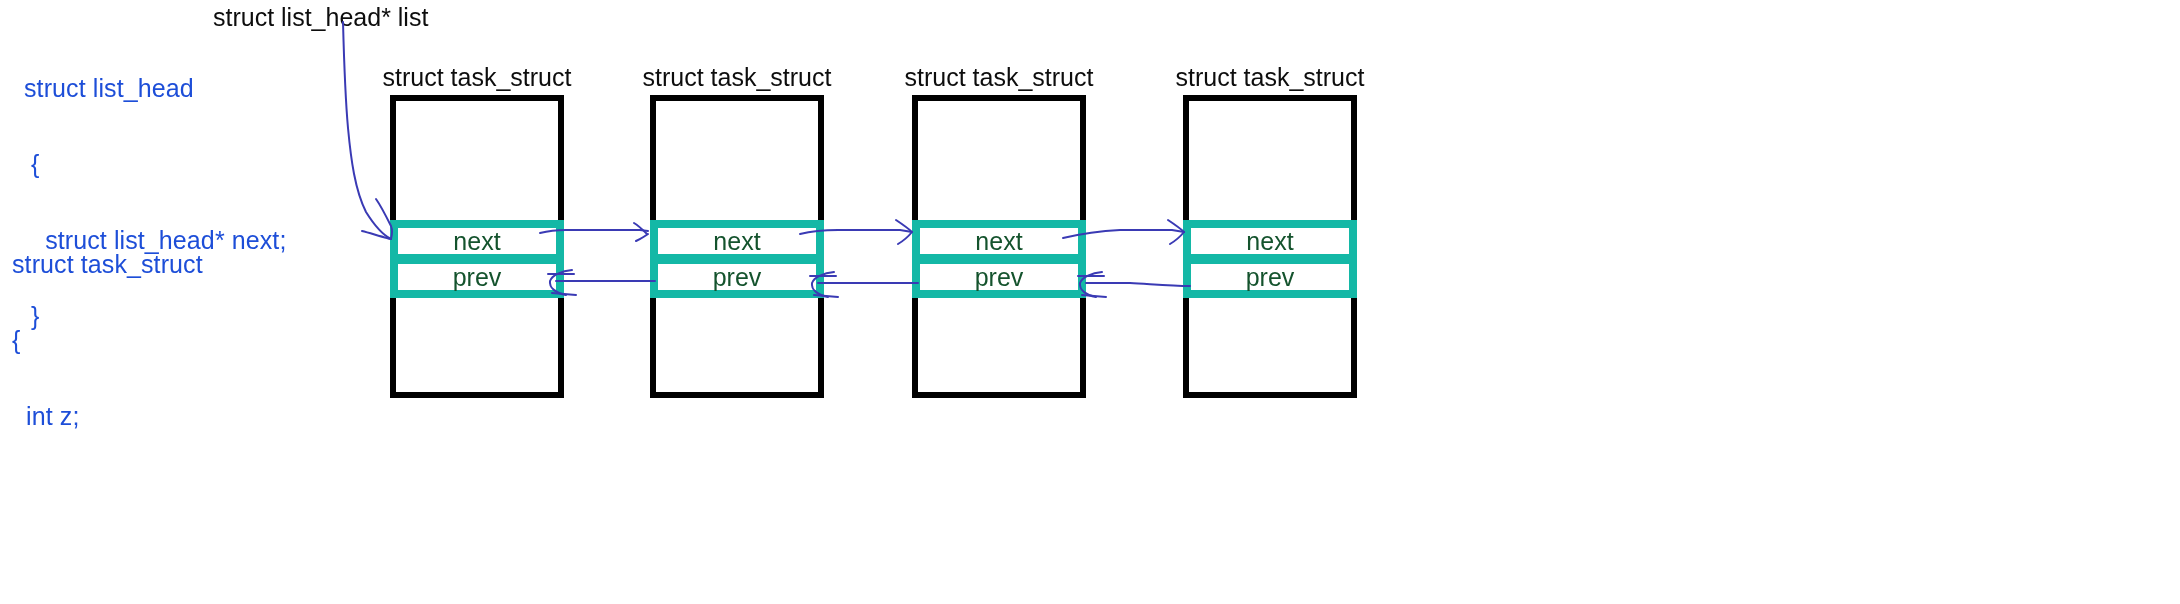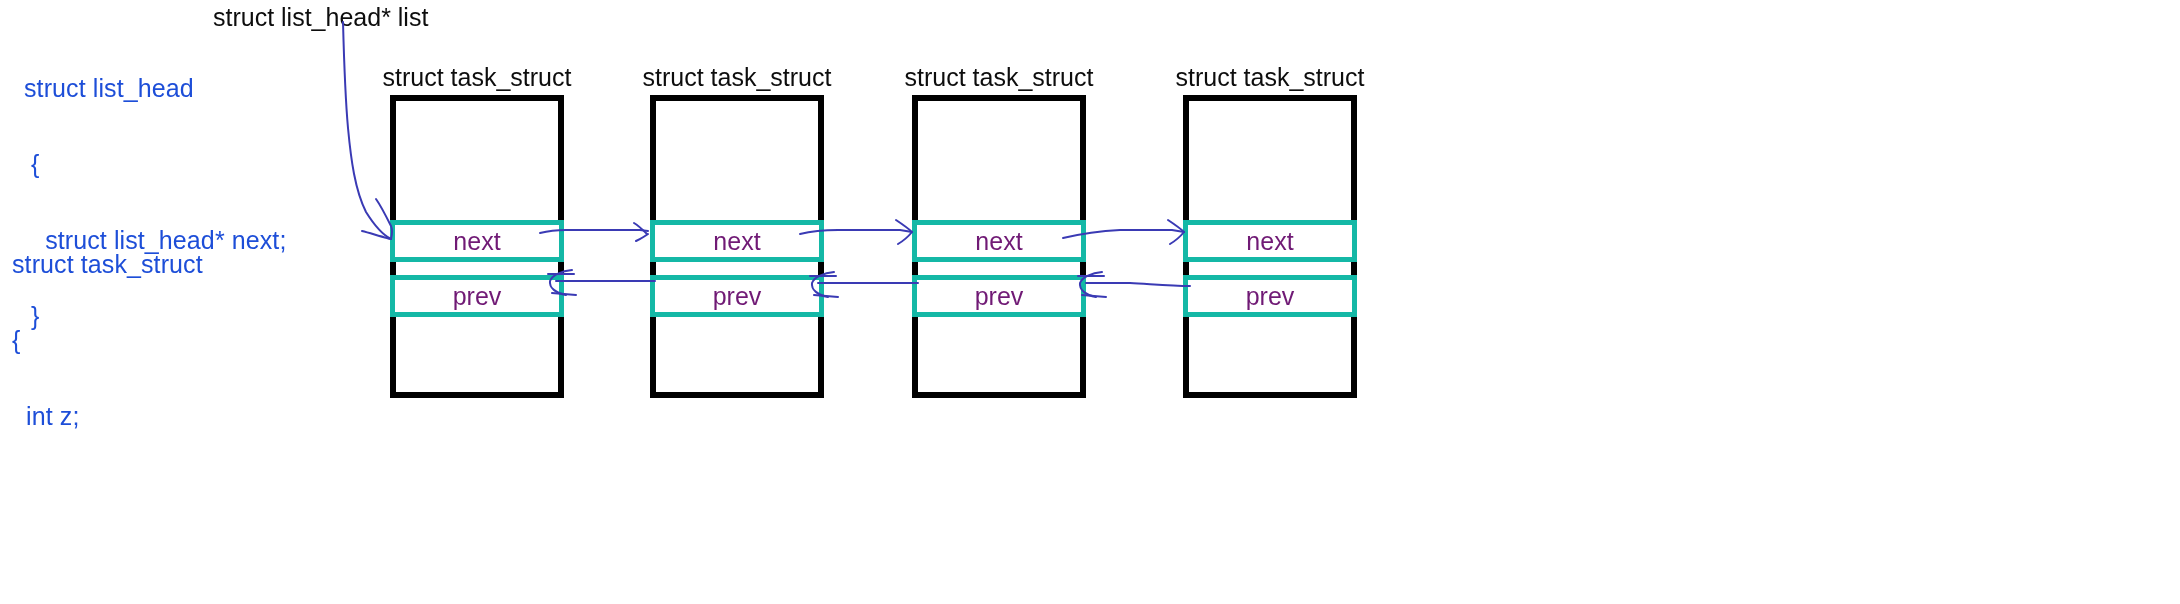--- a/index.html
+++ b/index.html
@@ -31,26 +31,26 @@
     position:absolute;left:50%;transform:translateX(-50%);
     top:-32px;font-size:25px;line-height:28px;
     white-space:nowrap;color:#0d0d0d;
   }
   .node-frame{
     position:absolute;left:0;top:0;width:174px;height:303px;
     box-sizing:border-box;border:6px solid #000000;background:#ffffff;
   }
   .cell{
     position:absolute;left:0;width:174px;box-sizing:border-box;
-    border:5px solid #14b8a6;background:#ffffff;
+    border:8px solid #14b8a6;background:#ffffff;
     display:flex;align-items:center;justify-content:center;
-    font-size:25px;color:#701a75;
+    font-size:25px;color:#14532d;
   }
   .cell-next{top:125px;height:42px;}
-  .cell-prev{top:180px;height:42px;}
+  .cell-prev{top:161px;height:42px;}
 
   #node-1{left:390px;}
   #node-2{left:650px;}
   #node-3{left:912px;}
   #node-4{left:1183px;}
 
   
   #ink{position:absolute;left:0;top:0;width:2180px;height:604px;
        pointer-events:none;}
 </style>

